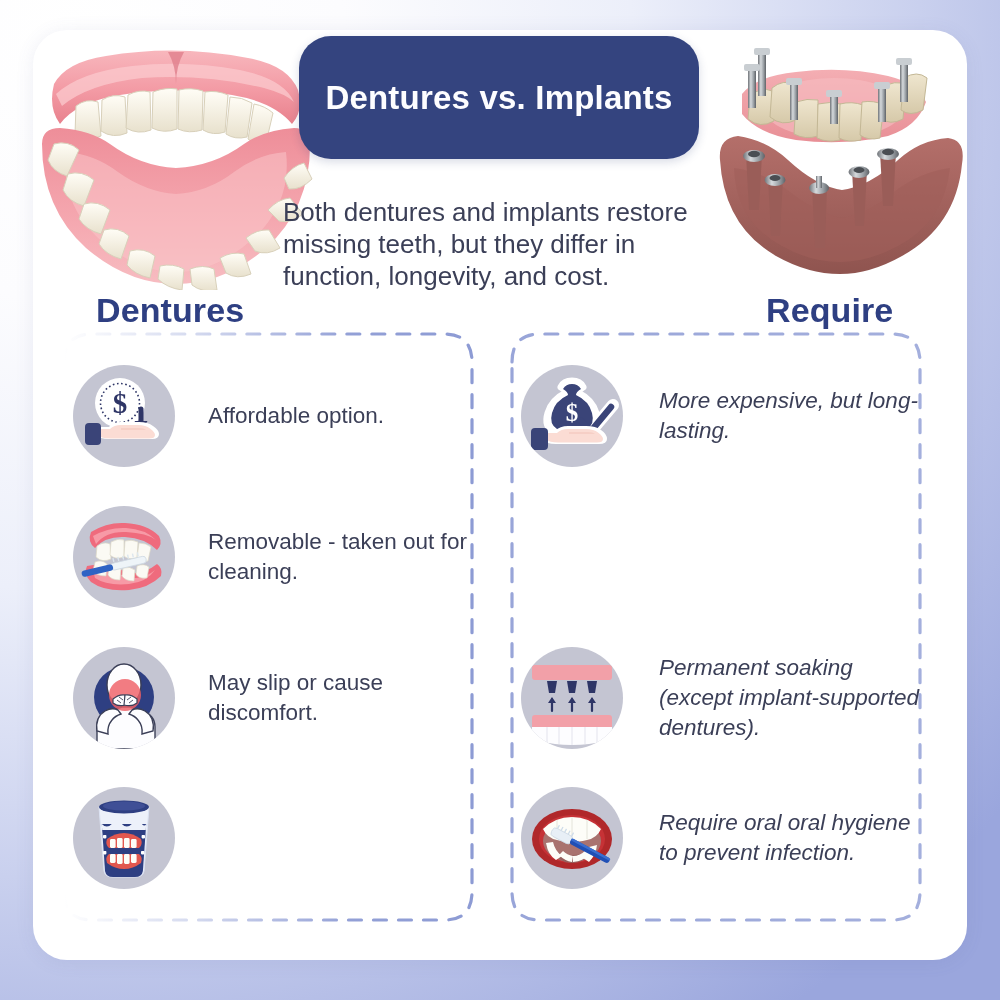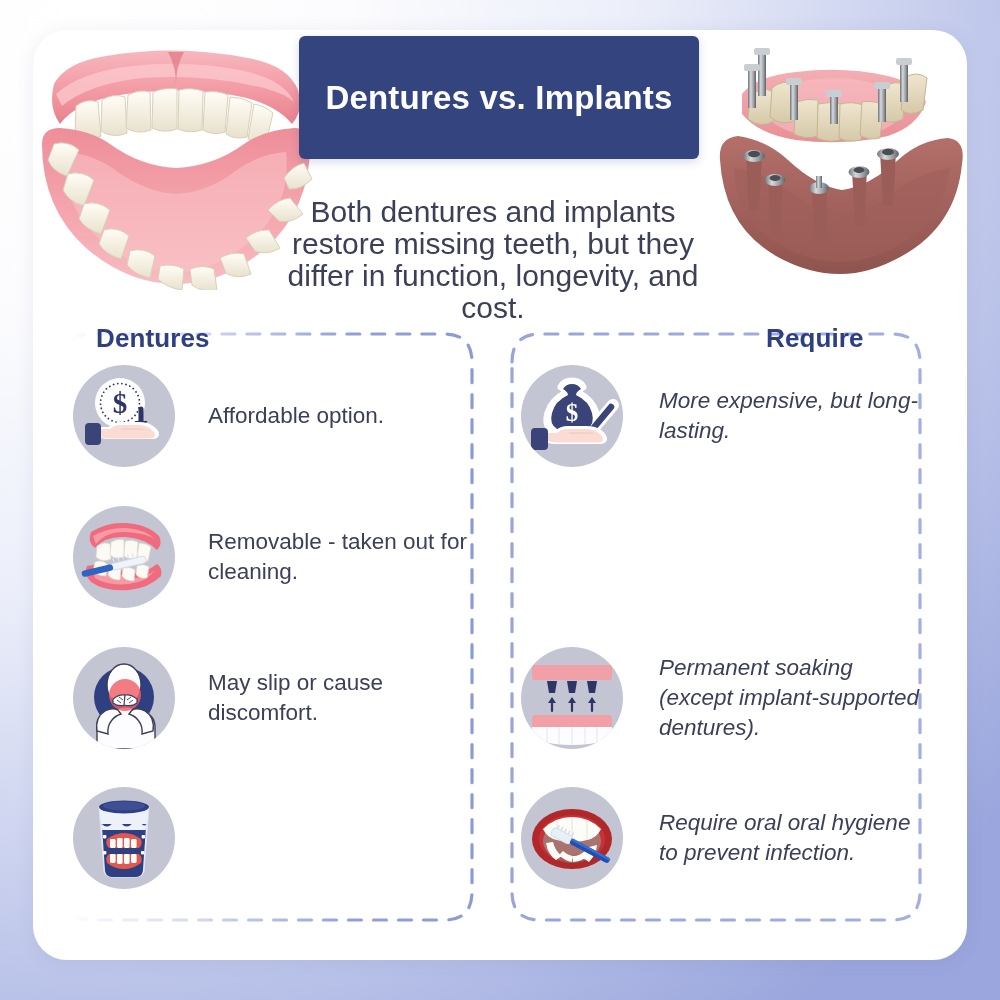--- a/index.html
+++ b/index.html
@@ -15,43 +15,43 @@
   }
   
   .card{
     position:absolute;left:33px;top:30px;width:934px;height:930px;
     background:#ffffff;border-radius:34px;
     box-shadow:0 2px 18px rgba(90,100,160,.10);
   }
   
   .title-badge{
     position:absolute;left:299px;top:36px;width:400px;height:123px;
-    background:#34447f;border-radius:6px;
+    background:#34447f;border-radius:32px;
     display:flex;align-items:center;justify-content:center;
     z-index:9;
     box-shadow:0 3px 10px rgba(40,55,110,.18);
   }
   .title-badge span{
     color:#fdfdff;font-size:33px;font-weight:600;letter-spacing:.2px;
     white-space:nowrap;
   }
   
   .subtitle{
     position:absolute;left:283px;top:196px;width:420px;
-    text-align:center;color:#3b3f57;font-size:30px;line-height:32px;
+    text-align:left;color:#3b3f57;font-size:26px;line-height:32px;
     z-index:8;
   }
   
   .photo{position:absolute;z-index:7;}
   .photo-dent{left:36px;top:32px;width:280px;height:258px;}
   .photo-impl{left:712px;top:42px;width:258px;height:238px;}
   
   .col-head{
-    position:absolute;font-size:26px;font-weight:700;color:#2e3f82;
-    z-index:8;letter-spacing:.1px;margin-top:32px;
+    position:absolute;font-size:34px;font-weight:700;color:#2e3f82;
+    z-index:8;letter-spacing:.1px;
   }
   .col-head.left{left:96px;top:291px;}
   .col-head.right{left:766px;top:291px;}
   
   .panel{
     position:absolute;top:332px;height:590px;border-radius:30px;
     background:transparent;
   }
   .panel-left{left:62px;width:412px;}
   .panel-right{left:510px;width:412px;}

